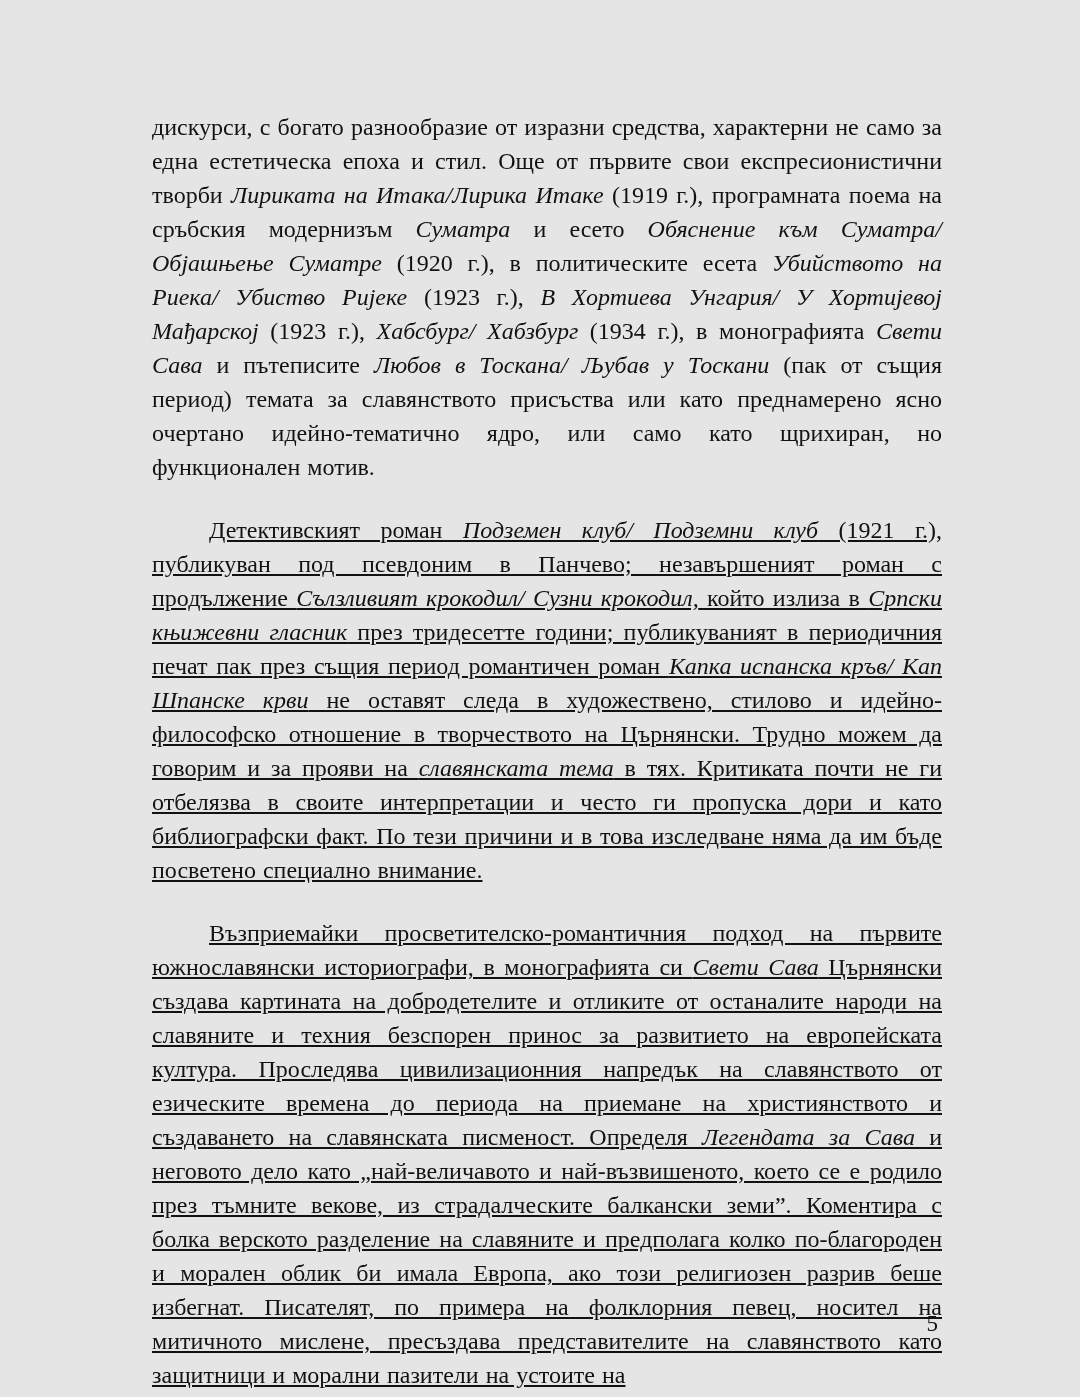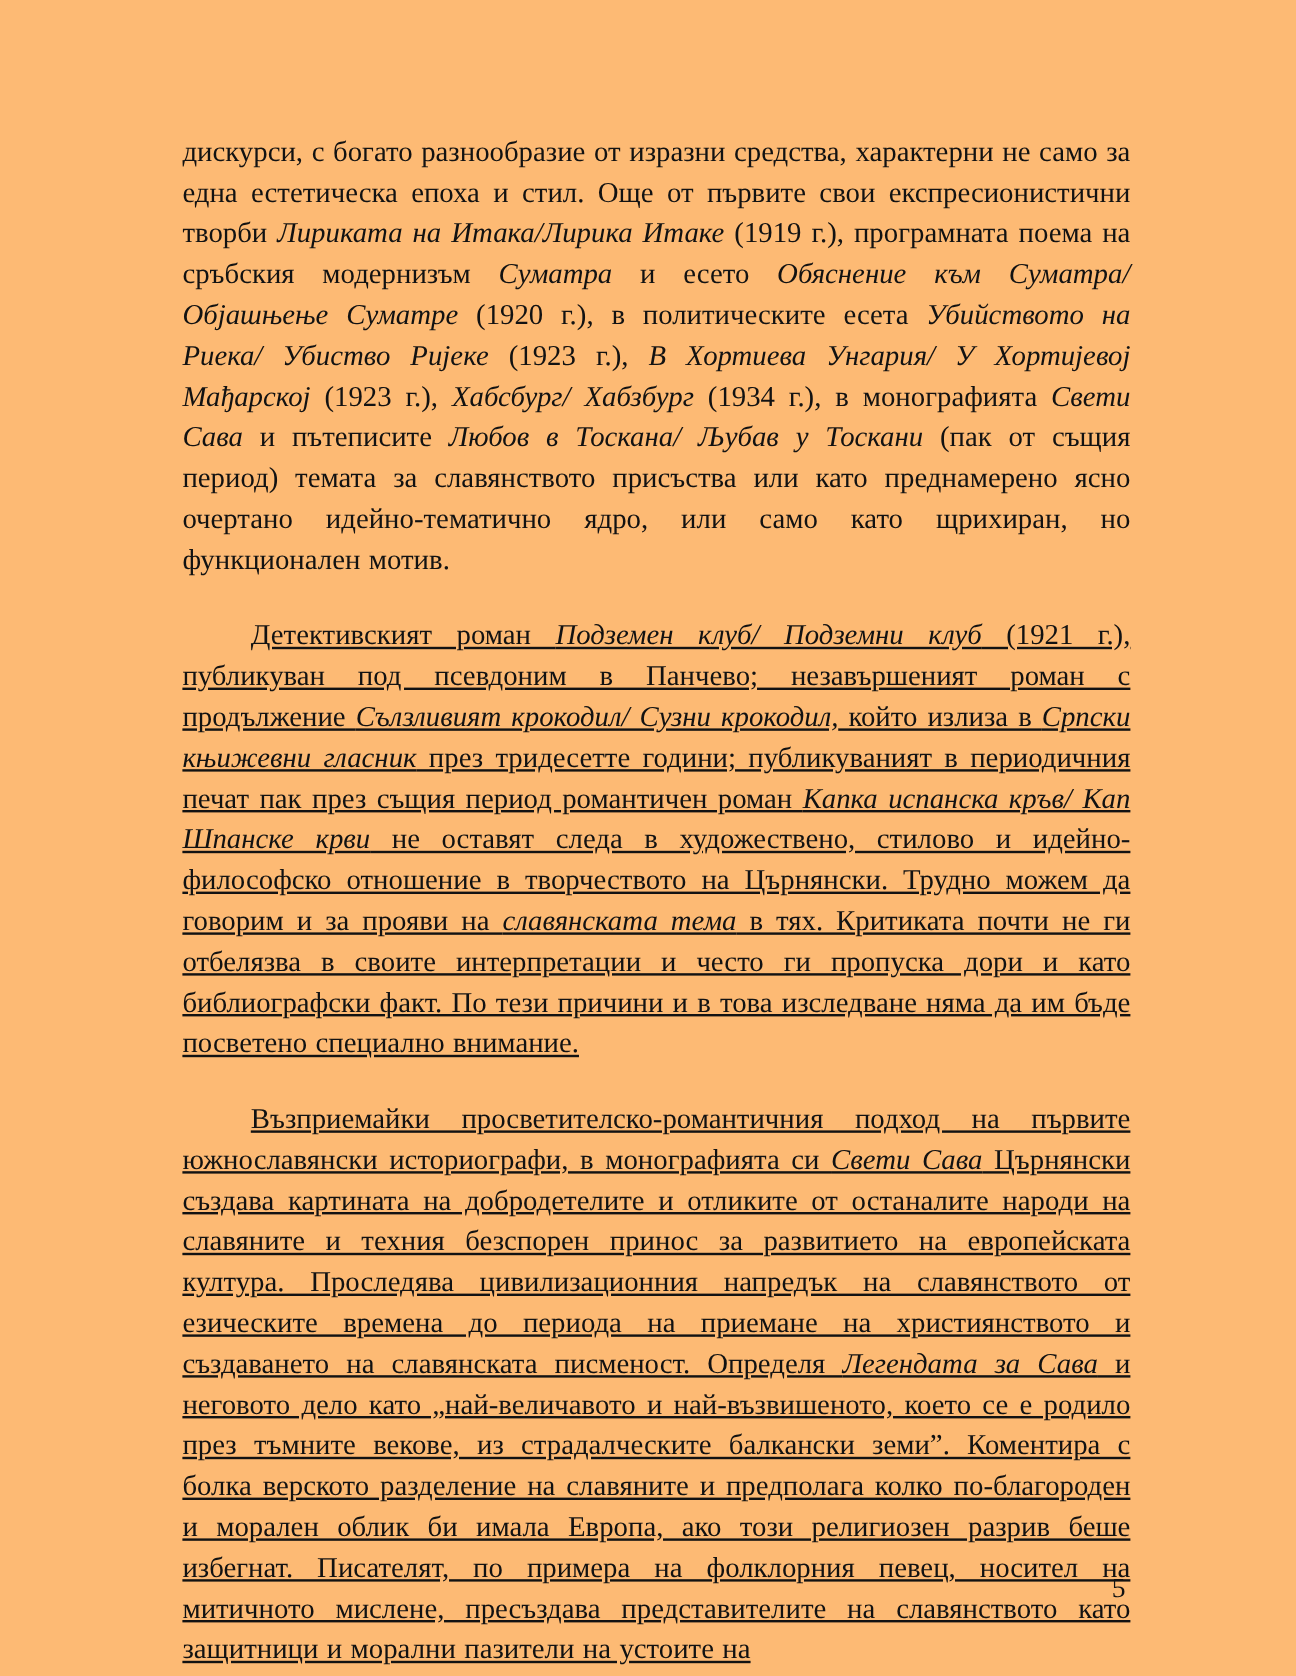--- a/index.html
+++ b/index.html
@@ -12,21 +12,21 @@
     height: 1397px;
     font-family: "Liberation Serif", "DejaVu Serif", serif;
     color: #121212;
     position: relative;
     overflow: hidden;
   }
   .page {
     position: relative;
     width: 1080px;
     height: 1397px;
-    background: #fdba74;
+    background: #e5e5e5;
   }
   .text-block {
     position: absolute;
     left: 152px;
     top: 110px;
     width: 790px;
   }
   p.para {
     margin: 0;
     font-size: 24px;

